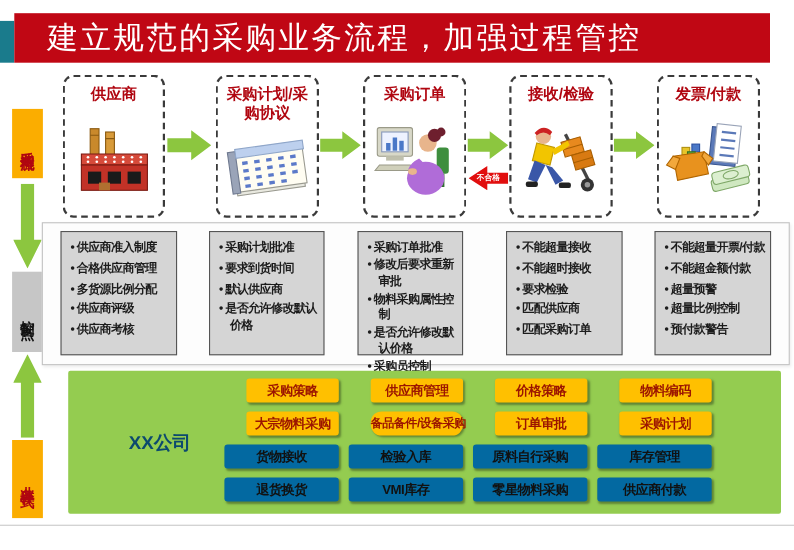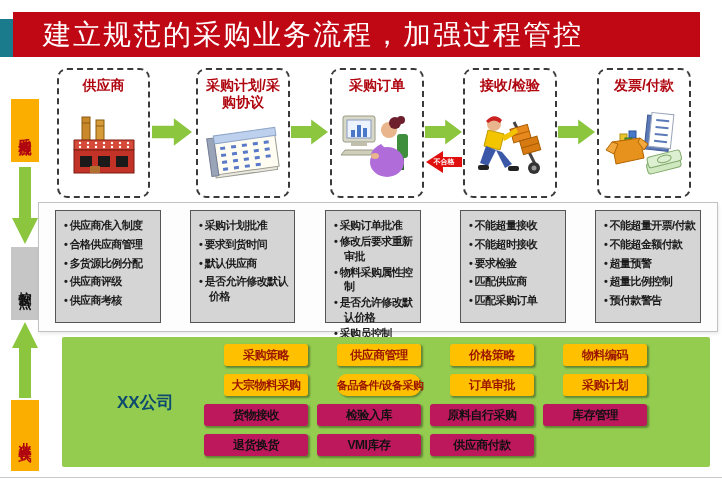--- a/index.html
+++ b/index.html
@@ -60,21 +60,21 @@
   
   .bm-panel{position:absolute;left:62px;top:337px;width:648px;height:130px;background:var(--panel_green,#94CC50);
             border-radius:2px;}
   .bm-company{position:absolute;left:55px;top:0;height:100%;display:flex;align-items:center;
               color:#0c4a6e;font-weight:bold;font-size:17px;}
   .bm-grid{position:absolute;left:142px;top:7px;display:grid;grid-template-columns:repeat(4,104px);
            column-gap:9px;row-gap:8px;}
   .btn{height:22px;line-height:22px;text-align:center;font-size:12px;font-weight:bold;border-radius:3px;
        box-shadow:1.5px 1.5px 2px rgba(0,0,0,0.35);white-space:nowrap;letter-spacing:-0.5px;overflow:visible;}
   .btn-orange{background:var(--button_orange,#FFC000);color:#9C1500;margin-left:20px;}
-  .btn-gray{background:#be185d;color:#111;}
+  .btn-gray{background:#0369a1;color:#111;}
 
   .bottom-line{position:absolute;left:0;top:477px;width:722px;height:1px;background:#C9C9C9;}
 </style>
 </head>
 <body>
 
 <div class="slide">
 
   <div class="teal-block"></div>
   <div class="banner">
@@ -319,19 +319,20 @@
       <div class="btn btn-orange">大宗物料采购</div>
       <div class="btn btn-orange" style="font-size:11px;border-radius:10px;">备品备件/设备采购</div>
       <div class="btn btn-orange">订单审批</div>
       <div class="btn btn-orange">采购计划</div>
       <div class="btn btn-gray">货物接收</div>
       <div class="btn btn-gray">检验入库</div>
       <div class="btn btn-gray">原料自行采购</div>
       <div class="btn btn-gray">库存管理</div>
       <div class="btn btn-gray">退货换货</div>
       <div class="btn btn-gray">VMI库存</div>
+      <div class="btn btn-gray">零星物料采购</div>
       <div class="btn btn-gray">供应商付款</div>
     </div>
   </div>
 
   <div class="bottom-line"></div>
 
 </div>
 
 </body></html>

